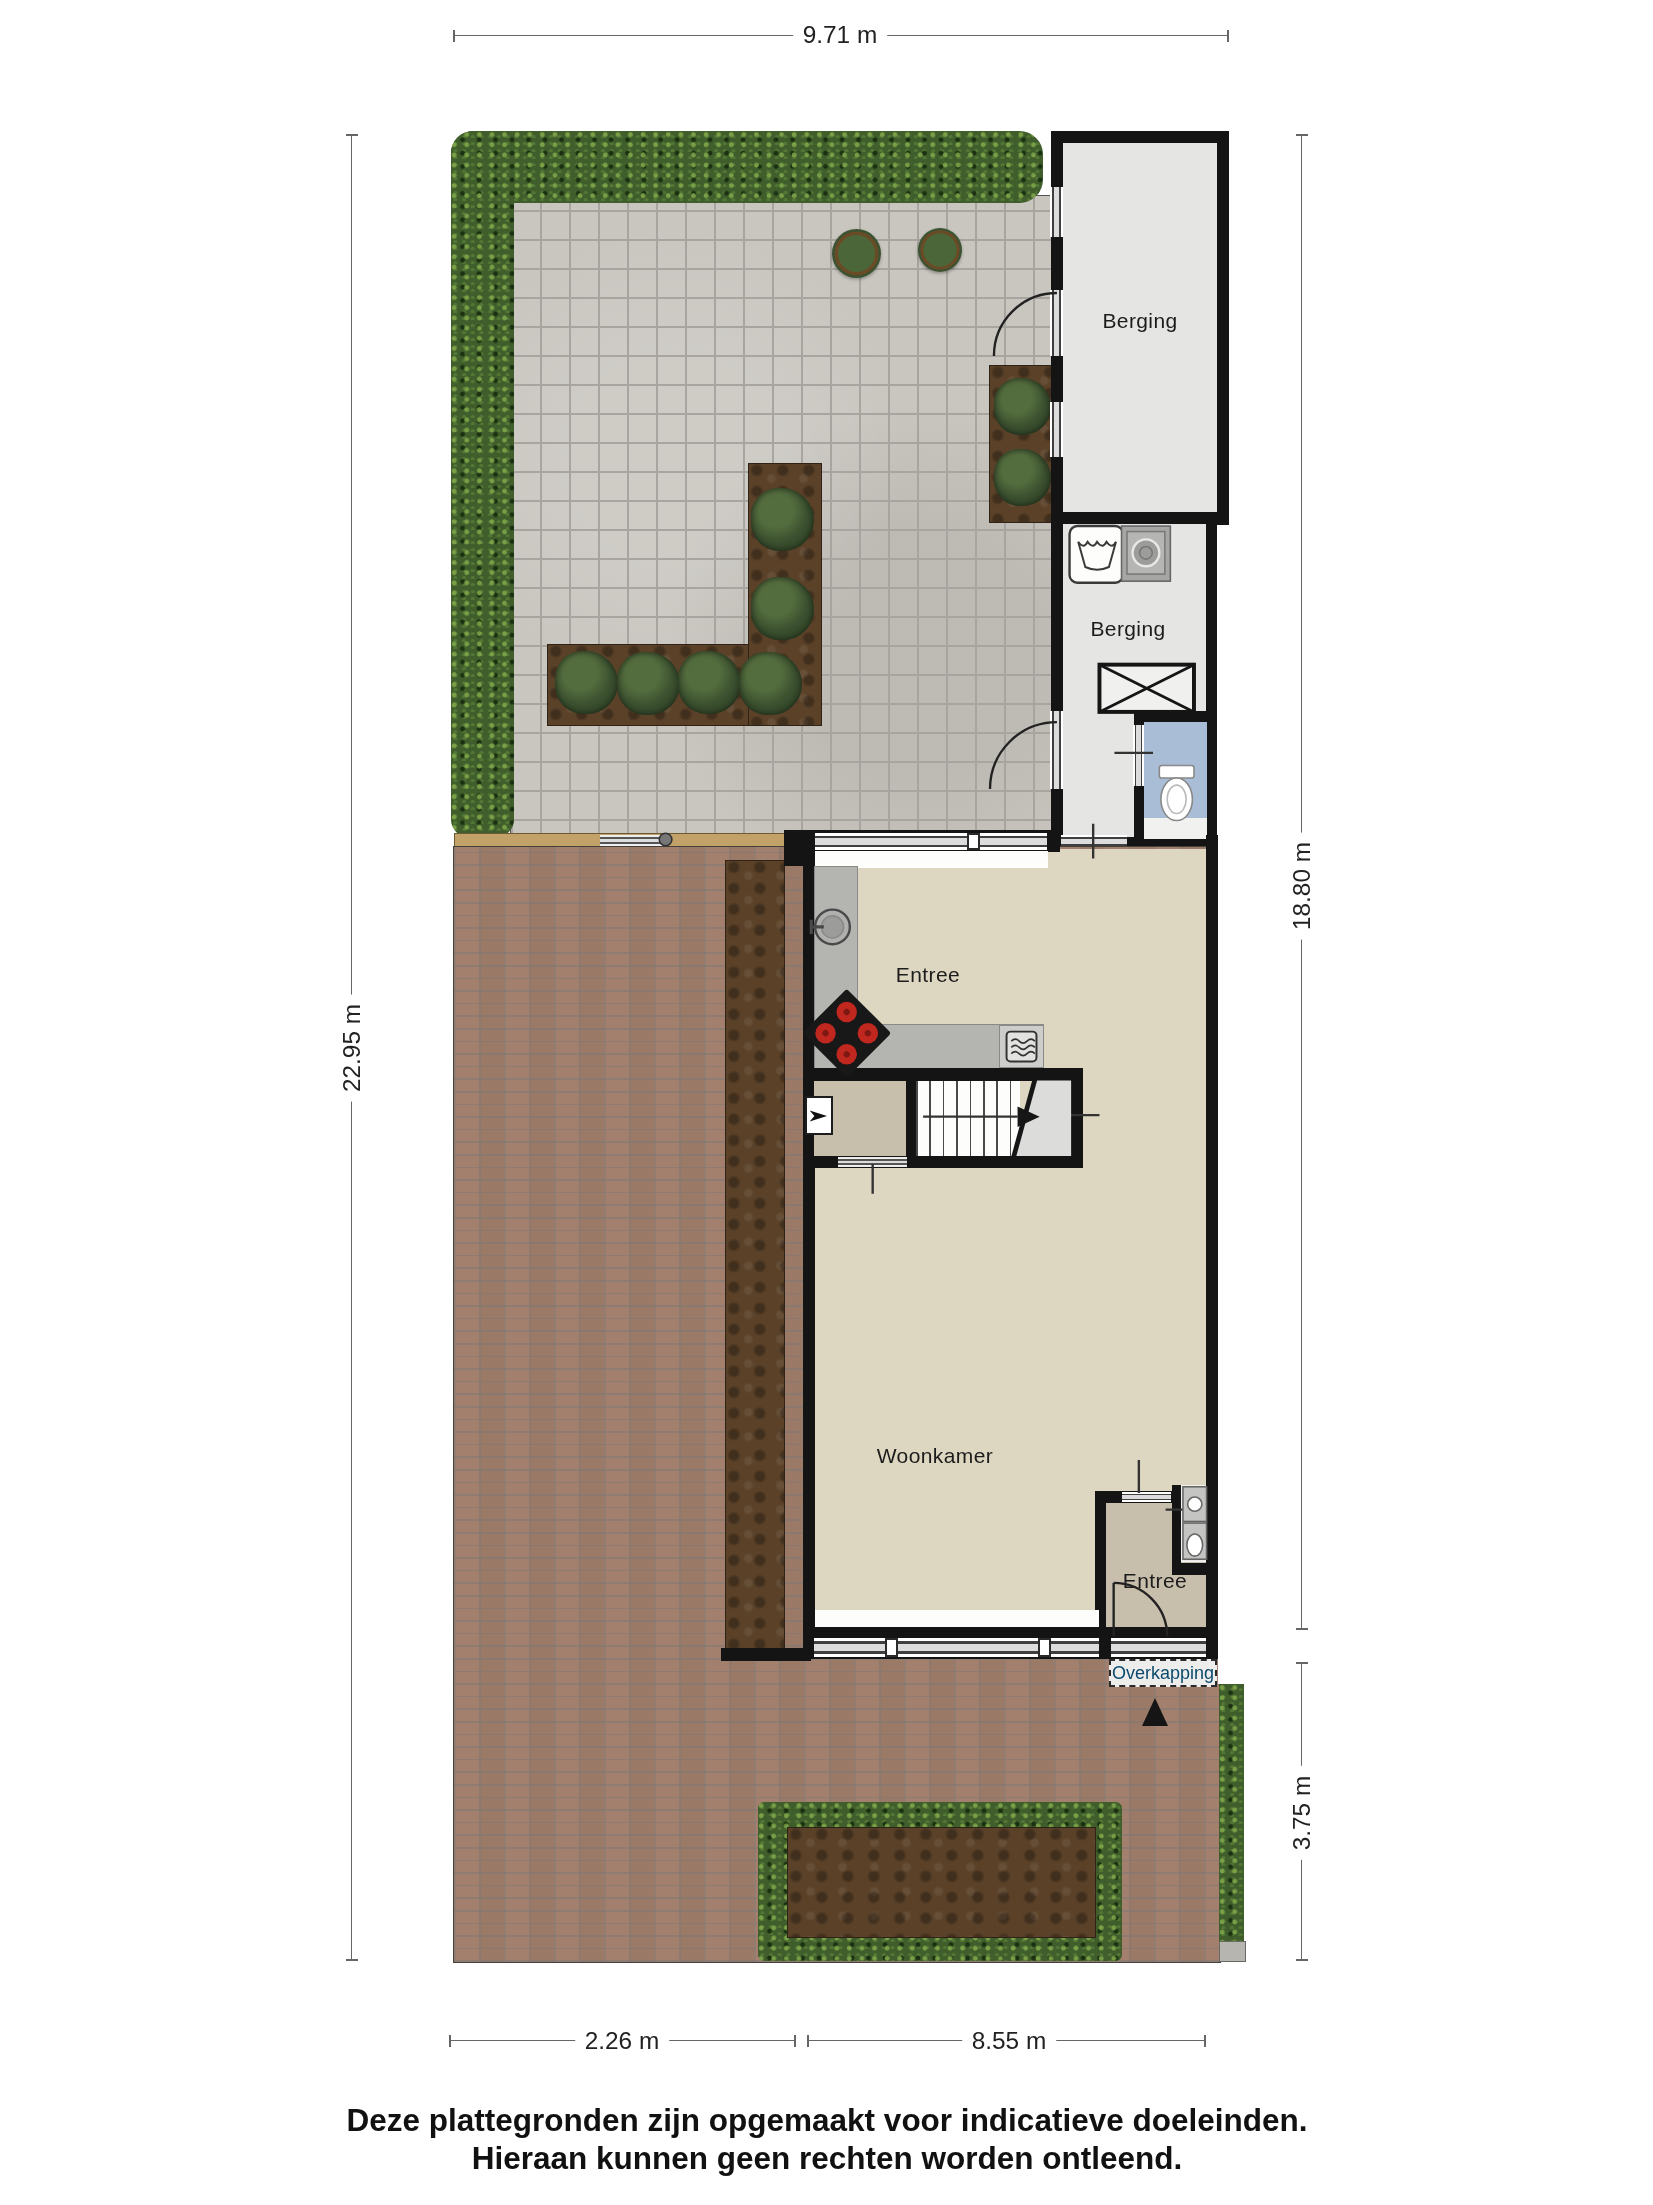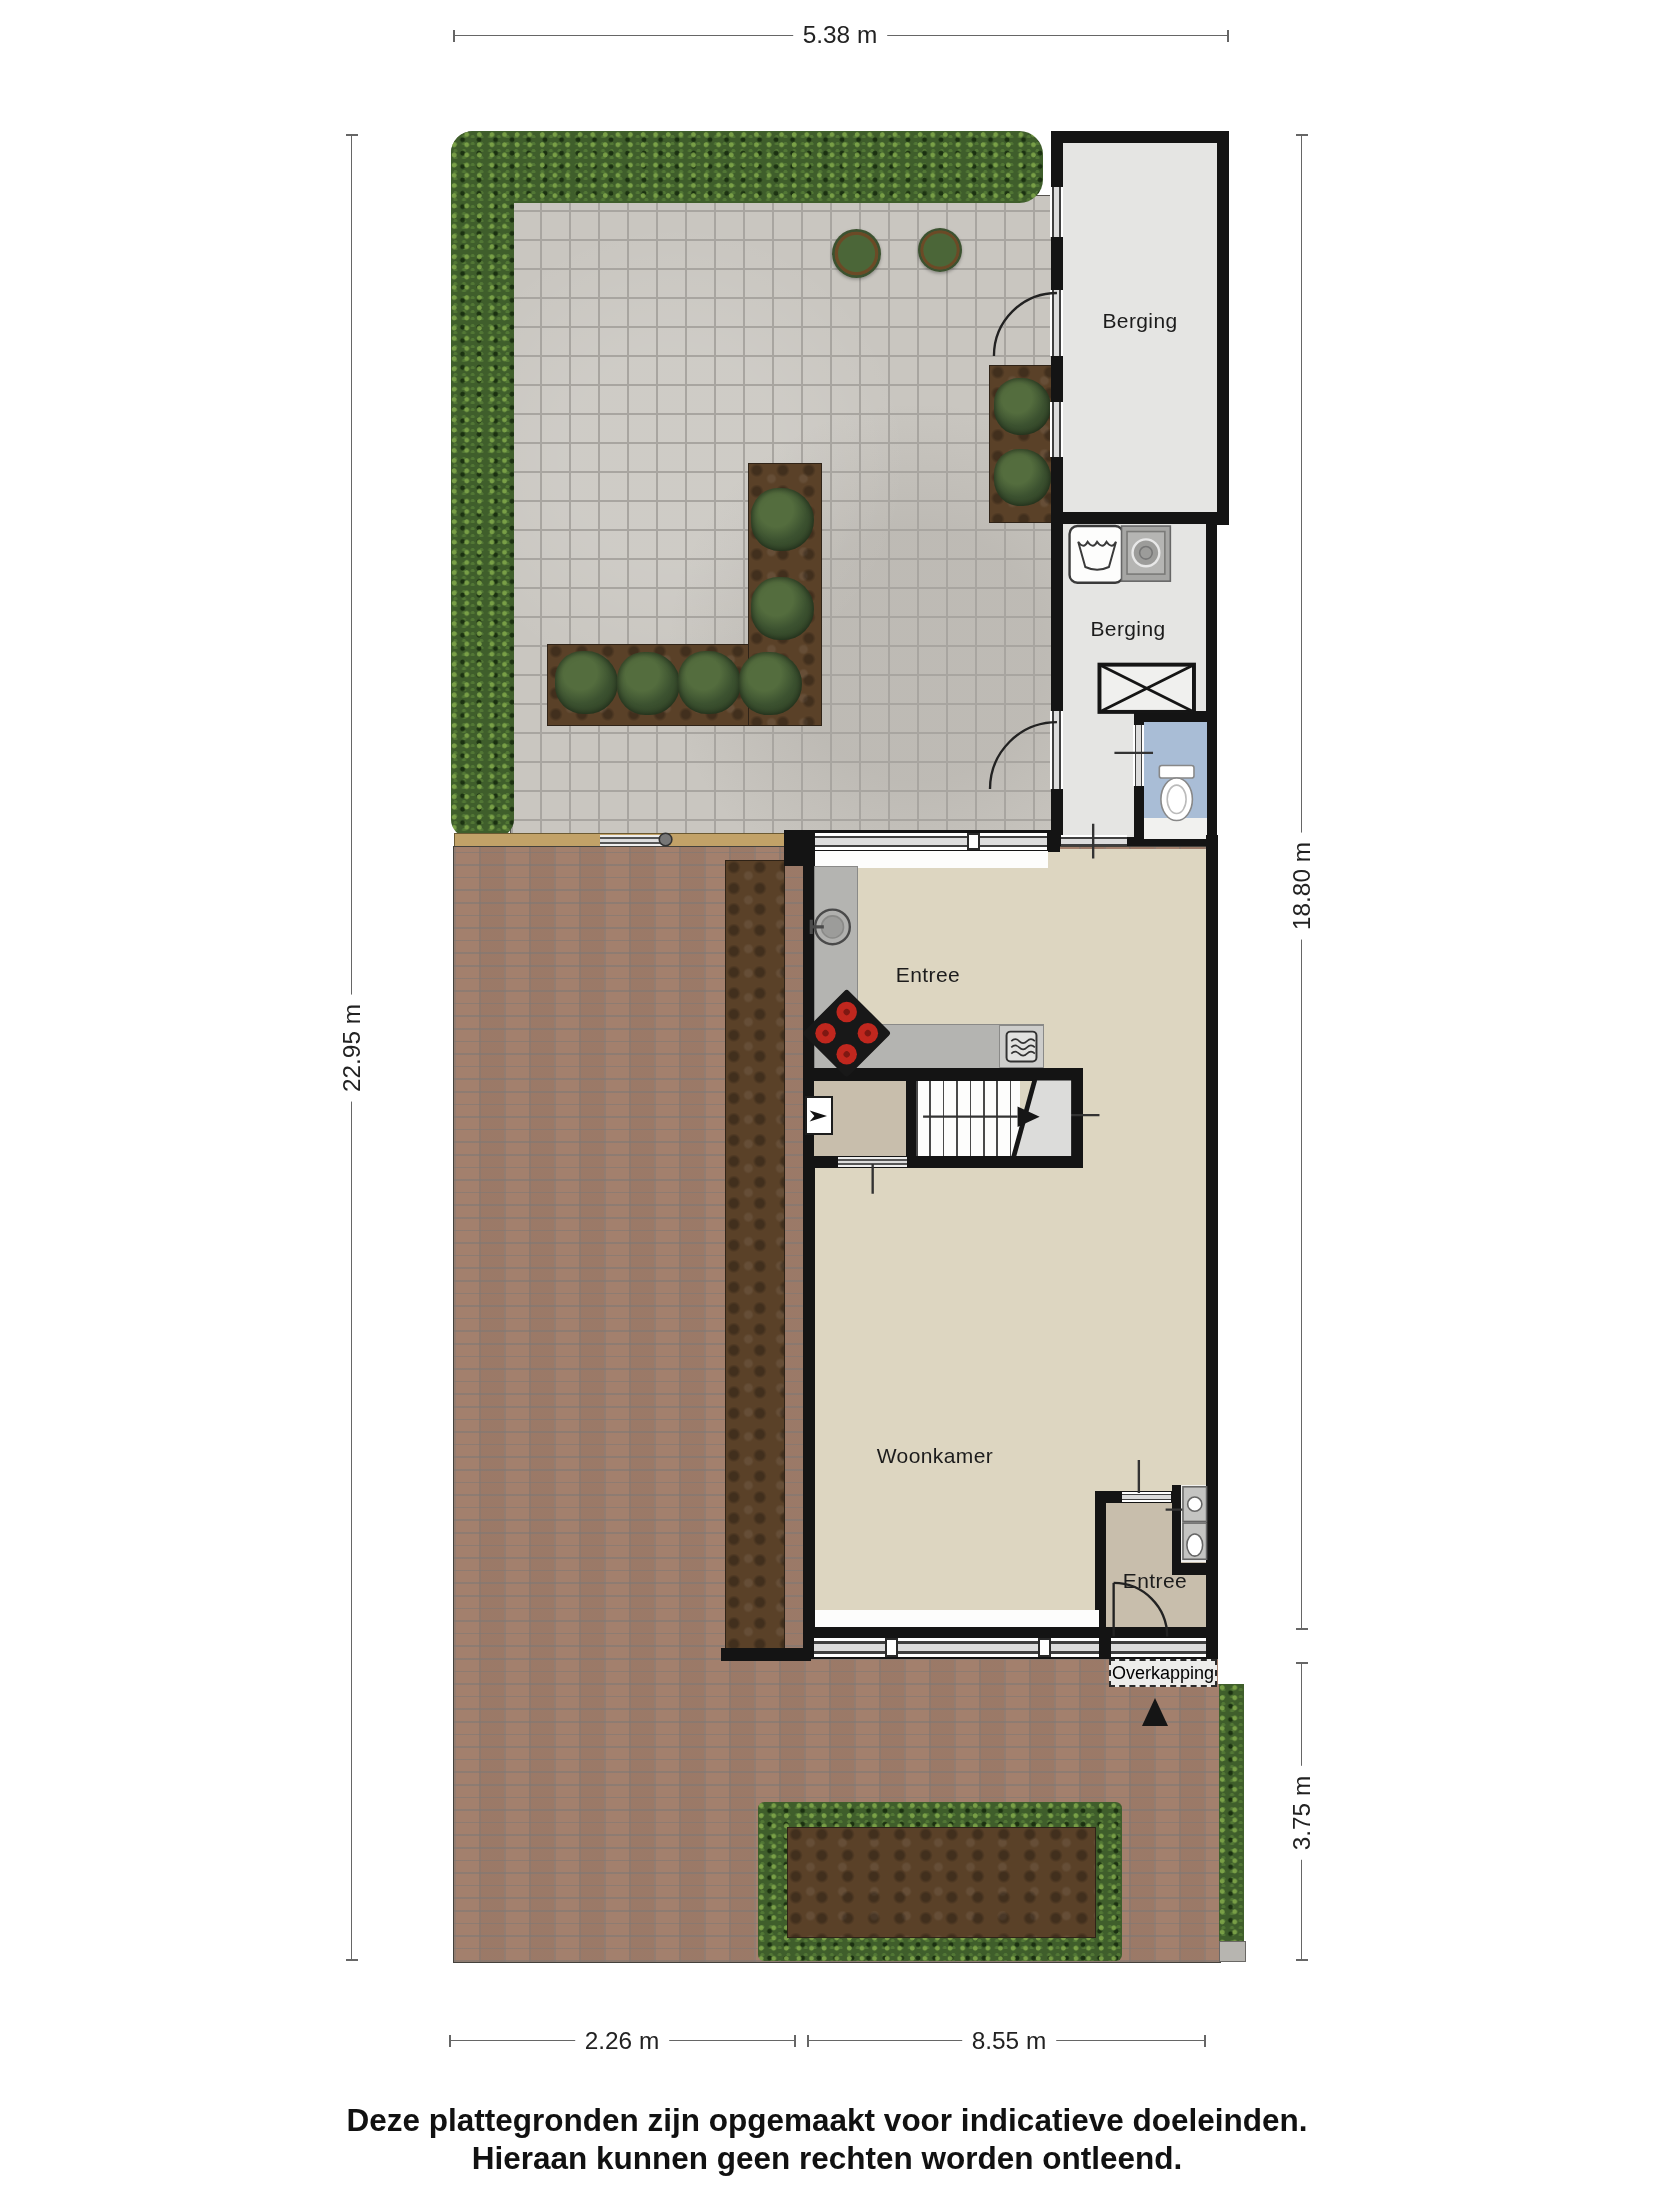--- a/index.html
+++ b/index.html
@@ -67,21 +67,21 @@
   .step{position:absolute;background:#b7b5b0;border:1.6px solid #6a6865;box-sizing:border-box;}
   .disclaimer{position:absolute;width:100%;text-align:center;font-weight:bold;color:#111;
      font-size:31.5px;line-height:38px;}
 </style>
 </head>
 <body>
 
 <div id="plan">
 
   <div class="dimline-h" style="left:453px;top:35px;width:776px;"></div>
-  <div class="dim-label" style="left:840px;top:35px;">5.38 m</div>
+  <div class="dim-label" style="left:840px;top:35px;">9.71 m</div>
 
   <div class="dimline-v" style="left:351px;top:134px;height:1827px;"></div>
   <div class="dim-label vert" style="left:352px;top:1048px;">22.95 m</div>
 
   <div class="dimline-v" style="left:1301px;top:134px;height:1496px;"></div>
   <div class="dim-label vert" style="left:1302px;top:886px;">18.80 m</div>
 
   <div class="dimline-v" style="left:1301px;top:1662px;height:299px;"></div>
   <div class="dim-label vert" style="left:1302px;top:1813px;">3.75 m</div>
 
@@ -175,21 +175,21 @@
   <div class="label" style="left:1155px;top:1581px;">Entree</div>
 
   <div class="sill" style="left:815px;top:1610px;width:284px;height:17.3px;"></div>
   <div class="wall" style="left:803px;top:1627px;width:415px;height:31.5px;"></div>
   <div class="glaz-h" style="left:814px;top:1638px;width:285px;height:19px;"></div>
   <div class="mullion" style="left:885px;top:1638px;width:12.6px;height:19px;"></div>
   <div class="mullion" style="left:1038px;top:1638px;width:12.6px;height:19px;"></div>
   <div class="glaz-h" style="left:1111px;top:1638px;width:95px;height:19px;"></div>
 
   <div class="overkapping" style="left:1109px;top:1659px;width:108px;height:28px;">
-    <span class="label-sm" style="font-size:18px;color:#000000;">Overkapping</span>
+    <span class="label-sm" style="font-size:18px;color:#0c4a6e;">Overkapping</span>
   </div>
   <div class="triangle-up" style="left:1142px;top:1698px;"></div>
   <div class="hedge" style="left:1219px;top:1684px;width:25px;height:277px;"></div>
   <div class="hedge" style="left:758px;top:1802px;width:364px;height:159px;border-radius:6.3px;"></div>
   <div class="soil" style="left:787px;top:1827px;width:307px;height:109px;"></div>
   <div class="step" style="left:1219px;top:1941px;width:27px;height:20.5px;"></div>
 
   <svg class="abs" style="left:0;top:0;" width="1654" height="2205" viewBox="0 0 2100 2800">
 
     <path d="M 1262 452 A 80 80 0 0 1 1342 372" fill="none" stroke="#222" stroke-width="3"></path>

